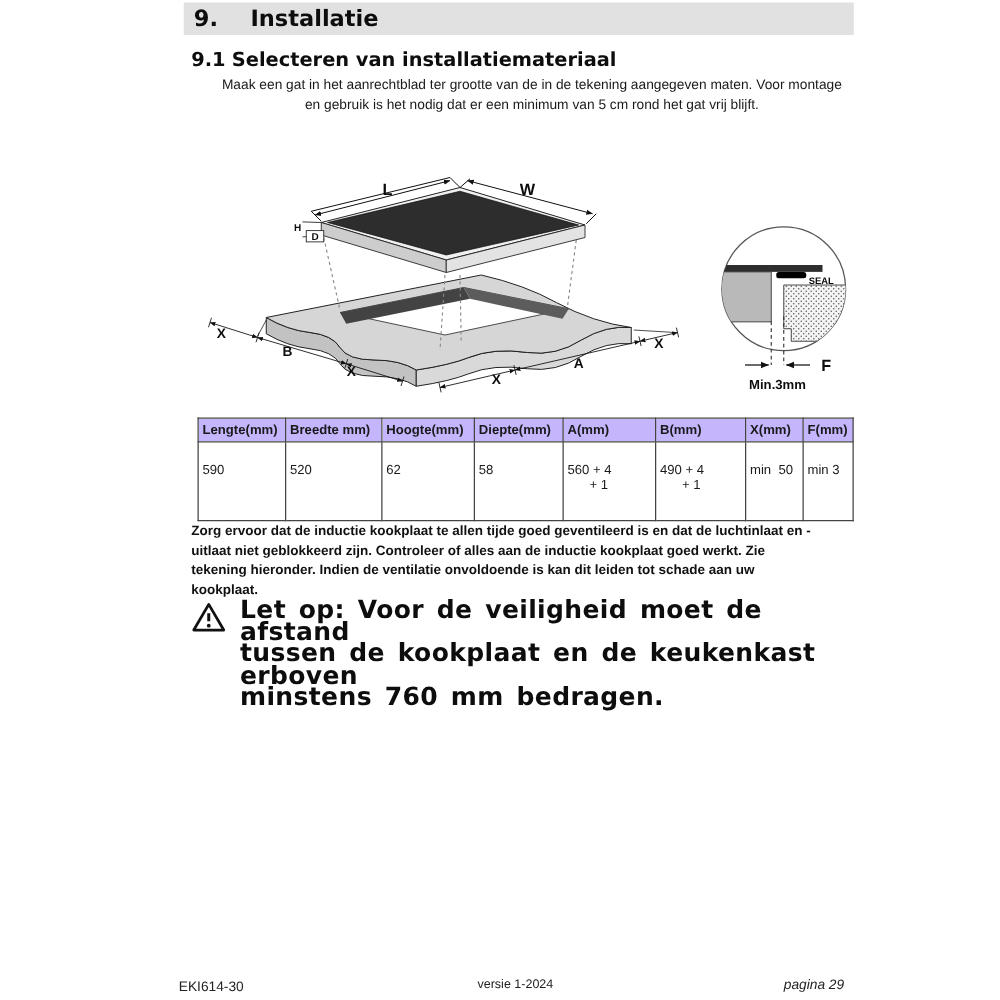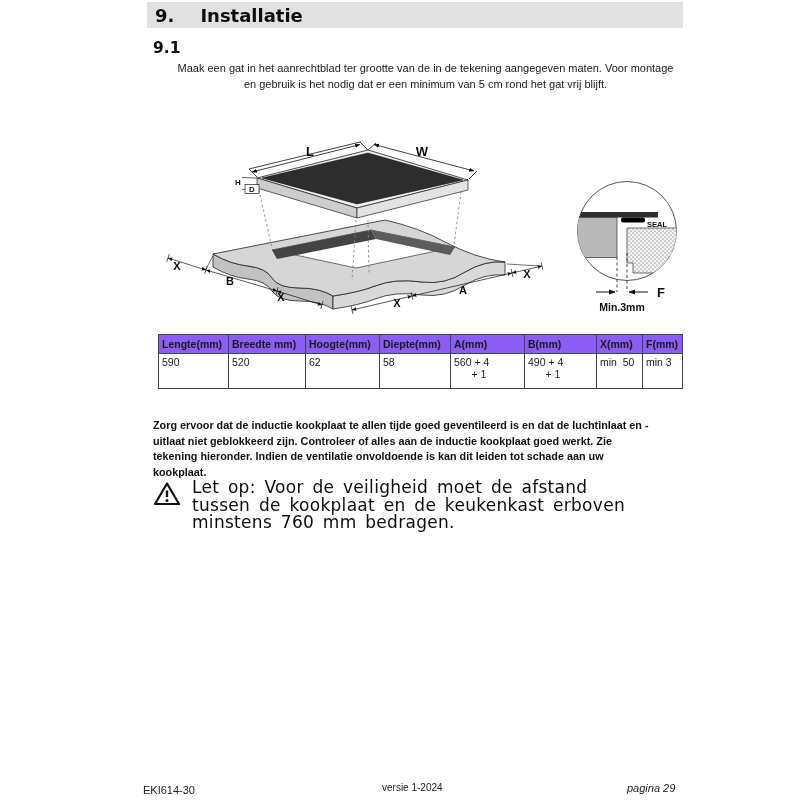--- a/index.html
+++ b/index.html
@@ -26,39 +26,39 @@
     font-size:11px; line-height:15.5px; color:#1a1a1a;
   }
   .bodytext p { margin:0; white-space:pre-line;text-align:center; }
   .diagram-wrap { position:absolute; left:160px; top:140px; width:540px; height:192px; }
   .spec-table {
     position:absolute; left:158px; top:334px; width:524px;
     border-collapse:collapse; table-layout:fixed;
     font-size:10.5px; color:#1a1a1a;
   }
   .spec-table th {
-    background:#8b5cf6; border:1px solid #444; text-align:left;
+    background:#c4b5fd; border:1px solid #444; text-align:left;
     font-weight:bold; padding:3px 3px; white-space:nowrap; overflow:hidden;
   }
   .spec-table td {
-    border:1px solid #444; vertical-align:top; padding:2px 3px;
+    border:1px solid #444; vertical-align:top; padding:16px 3px;
     height:30px; white-space:pre;
   }
   .vent-note {
     position:absolute; left:153px; top:418px; width:545px;
     font-weight:bold; font-size:10.8px; line-height:15.5px;
     white-space:pre-line; color:#111;
   }
   .notice {
     position:absolute; left:153px; top:478px; width:545px;
     display:flex; gap:11px; align-items:flex-start;
   }
   .notice-text {
-    font-family:"DejaVu Sans", sans-serif; font-weight:normal;
-    font-size:17px; line-height:17.5px; letter-spacing:0.3px; word-spacing:3px;
+    font-family:"DejaVu Sans", sans-serif; font-weight:bold;
+    font-size:20px; line-height:17.5px; letter-spacing:0.3px; word-spacing:3px;
     white-space:pre-line; color:#0d0d0d; margin-top:1px;
   }
   .warning-triangle { flex:0 0 auto; margin-top:3px; }
   .footer-model   { position:absolute; left:108px; top:784px; font-size:11px; color:#222;padding-left:35px; }
   .footer-version { position:absolute; left:382px; top:782px; font-size:10px; color:#222; }
   .footer-page    { position:absolute; left:627px; top:782px; font-size:11px; color:#222;font-style:italic; }
   svg text { font-family:"Liberation Sans", sans-serif; fill:#0d0d0d; }
   .dim-label   { font-size:11px; font-weight:bold; }
   .dim-label-lg{ font-size:13px; font-weight:bold; }
   .tiny-label  { font-size:8px;  font-weight:bold; }
@@ -70,20 +70,21 @@
 
 <div class="page">
 
   <div class="section-bar">
     <span class="num">9.</span>
     <span class="title">Installatie</span>
   </div>
 
   <div class="subsection">
     <span class="sub-num">9.1</span>
+    <span class="sub-title">Selecteren van installatiemateriaal</span>
   </div>
 
   <div class="bodytext">
     <p>Maak een gat in het aanrechtblad ter grootte van de in de tekening aangegeven maten. Voor montage
 en gebruik is het nodig dat er een minimum van 5 cm rond het gat vrij blijft.</p>
   </div>
 
   <div class="diagram-wrap">
     <svg width="540" height="192" viewBox="0 0 540 192">
       <defs>

